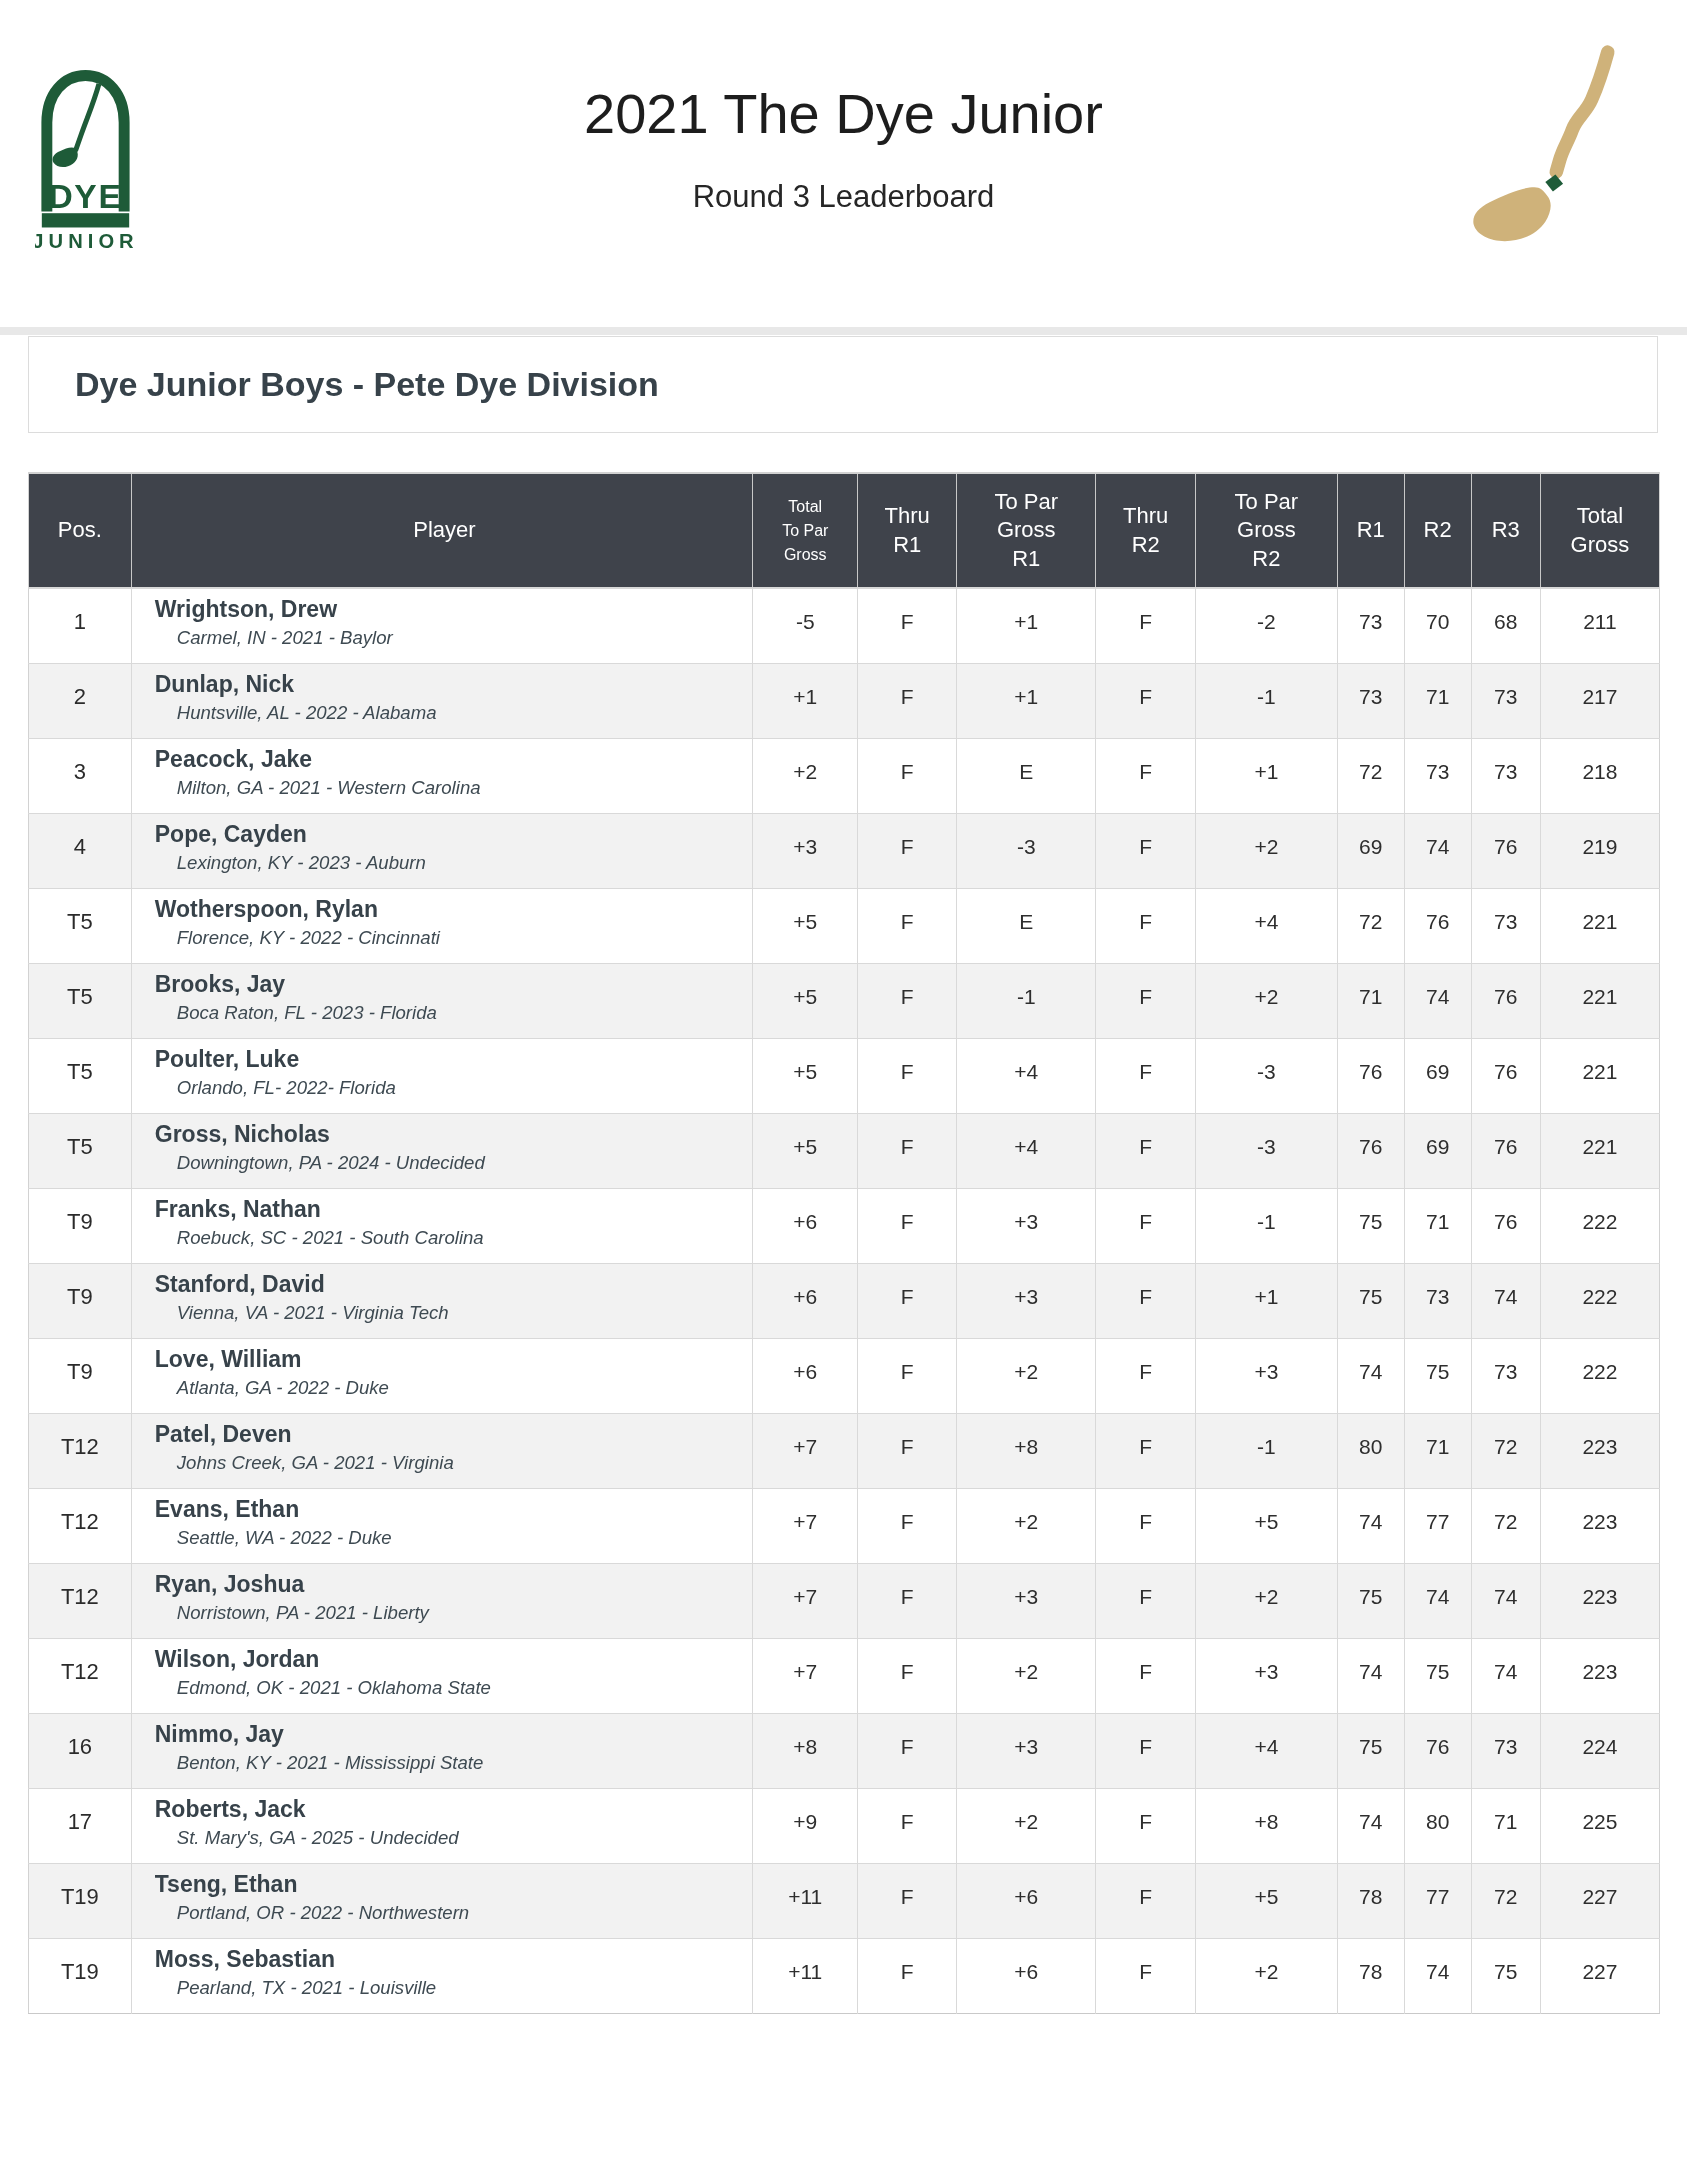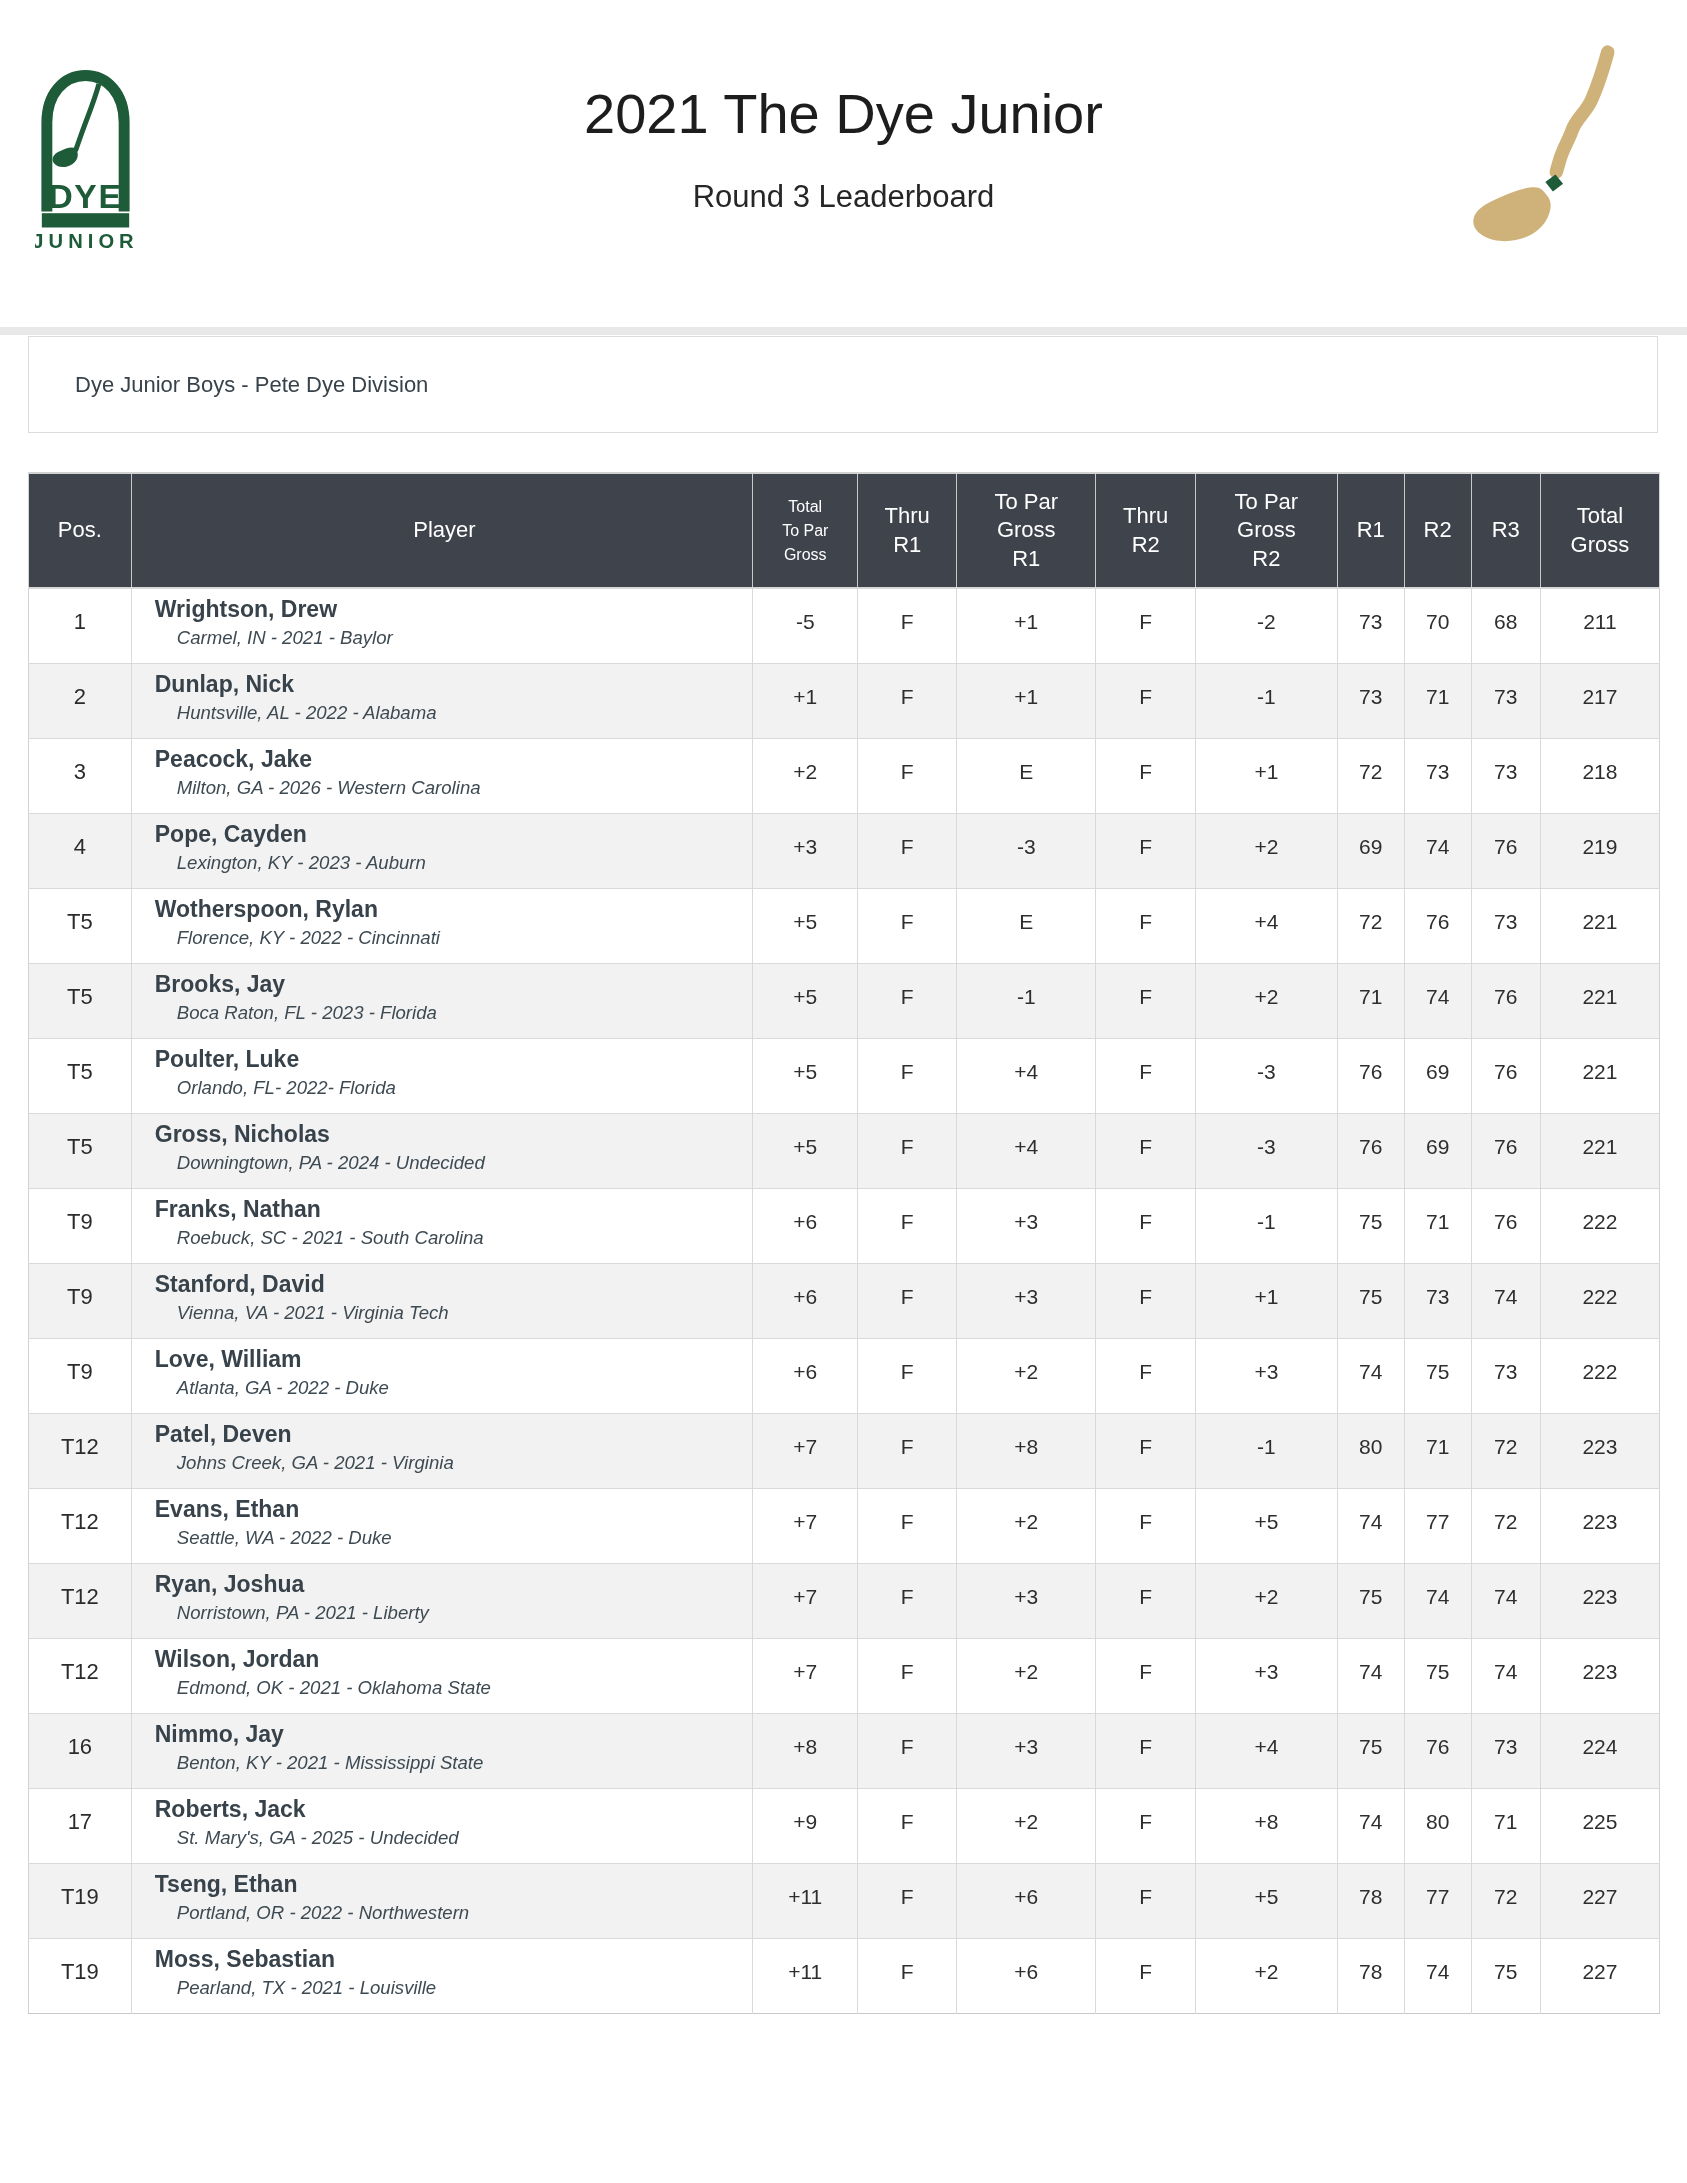--- a/index.html
+++ b/index.html
@@ -15,21 +15,21 @@
   .title-block{position:absolute;left:0;top:0;width:1687px;text-align:center;}
   .main-title{margin:8px;padding-top:73px;font-size:56px;font-weight:400;color:#1d1d1d;}
   .sub-title{margin:0;padding-top:25px;font-size:31px;font-weight:400;color:#262626;}
   .club-icon{position:absolute;left:1466px;top:42px;}
   .club-tan-stroke{stroke:var(--club-tan,#CFB27A);fill:none;}
   .club-tan-fill{fill:var(--club-tan,#CFB27A);}
   .club-accent{fill:var(--logo-green,#1E5B38);}
   
   .divider-strip{position:absolute;left:0;top:327px;width:1687px;height:8.4px;background:#e8e8e8;}
   .division-box{position:absolute;left:28px;top:336px;width:1630px;height:97px;background:#fff;border:0.8px solid #dcdcdc;box-sizing:border-box;}
-  .division-title{line-height:95px;padding-left:46px;font-size:22px;color:#37424a;white-space:nowrap;}
+  .division-title{line-height:95px;padding-left:46px;font-size:34px;color:#37424a;white-space:nowrap;font-weight:bold;}
   
   .lb-table{
     position:absolute;left:28px;top:472px;width:1632px;
     border-collapse:collapse;table-layout:fixed;
     border-top:2.5px solid #d2d2d2;border-left:0.8px solid #d2d2d2;
     border-right:0.8px solid #d2d2d2;border-bottom:0.8px solid #c9c9c9;
   }
   col.w-pos{width:6.3%;}  col.w-player{width:38.1%;} col.w-ttp{width:6.45%;}
   col.w-thru1{width:6.05%;} col.w-topar1{width:8.55%;} col.w-thru2{width:6.1%;}
   col.w-topar2{width:8.7%;} col.w-r1{width:4.1%;} col.w-r2{width:4.1%;}
@@ -157,21 +157,21 @@
     <td>73</td>
     <td>71</td>
     <td>73</td>
     <td>217</td>
   </tr>
 
   <tr>
     <td class="c-pos">3</td>
     <td class="c-player">
       <div class="pname">Peacock, Jake</div>
-      <div class="pbio">Milton, GA - 2026 - Western Carolina</div>
+      <div class="pbio">Milton, GA - 2021 - Western Carolina</div>
     </td>
     <td>+2</td>
     <td>F</td>
     <td>E</td>
     <td>F</td>
     <td>+1</td>
     <td>72</td>
     <td>73</td>
     <td>73</td>
     <td>218</td>

